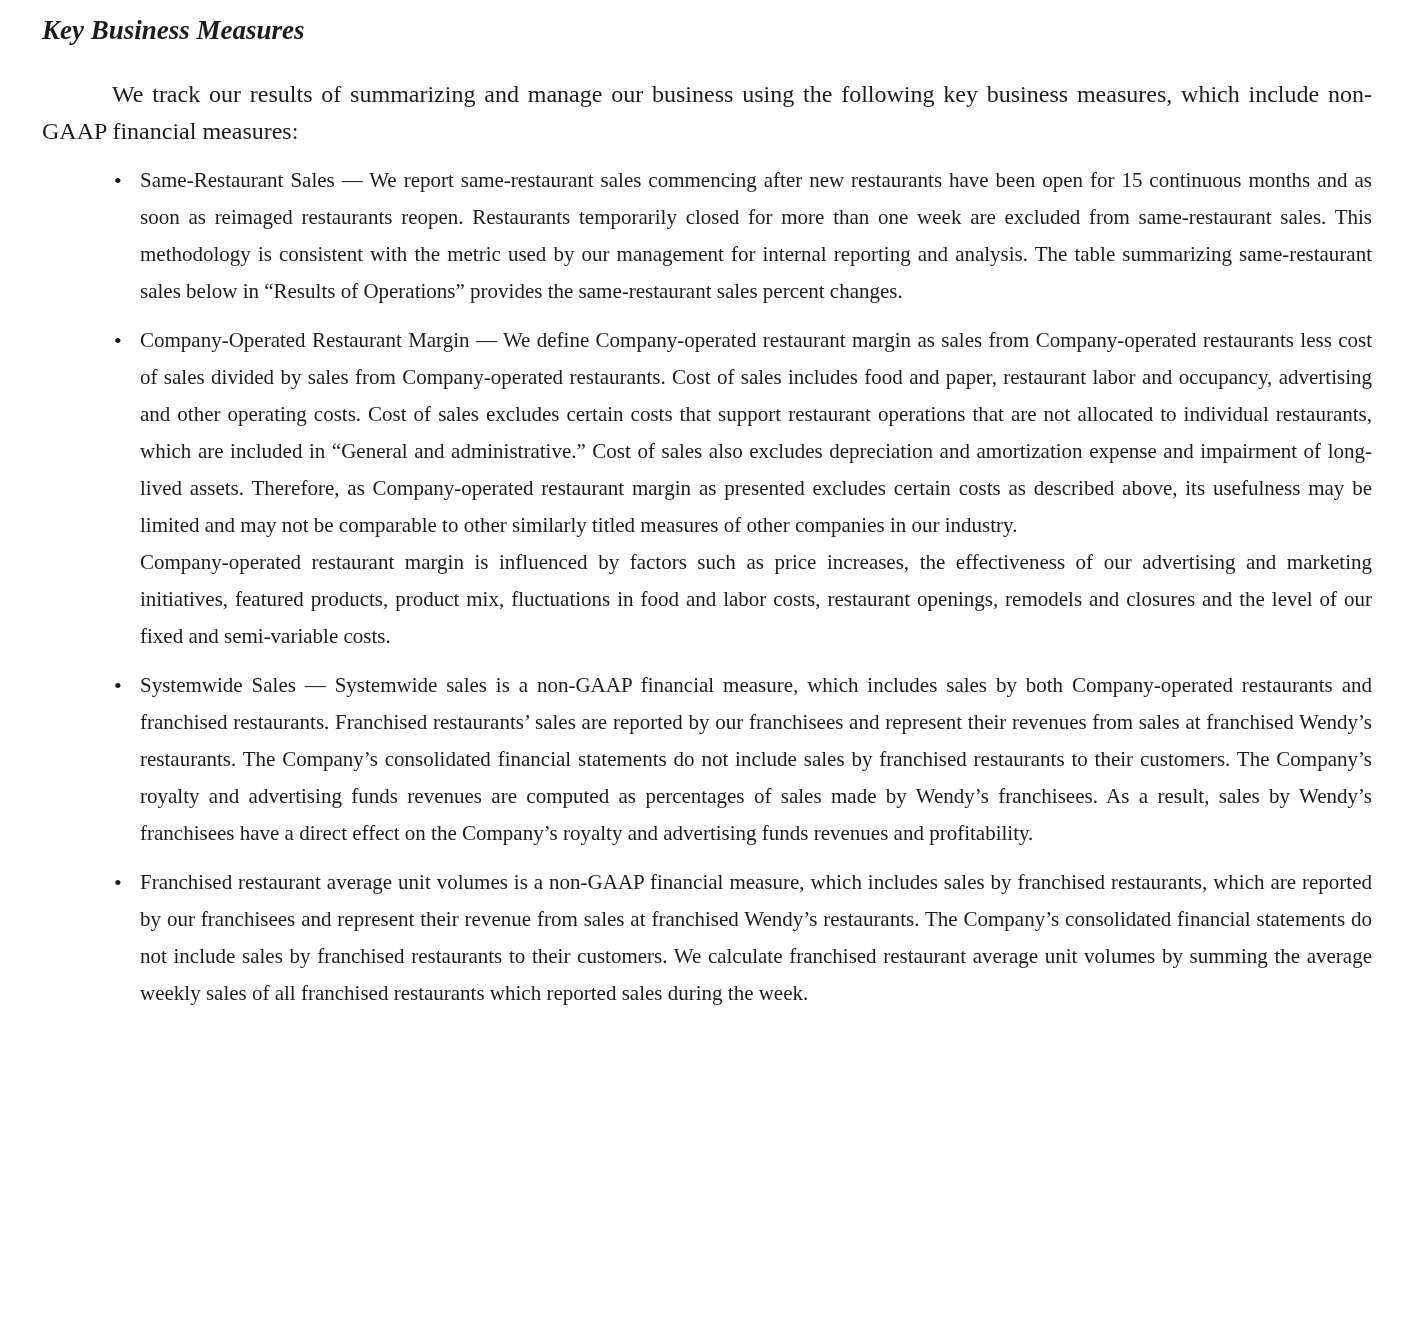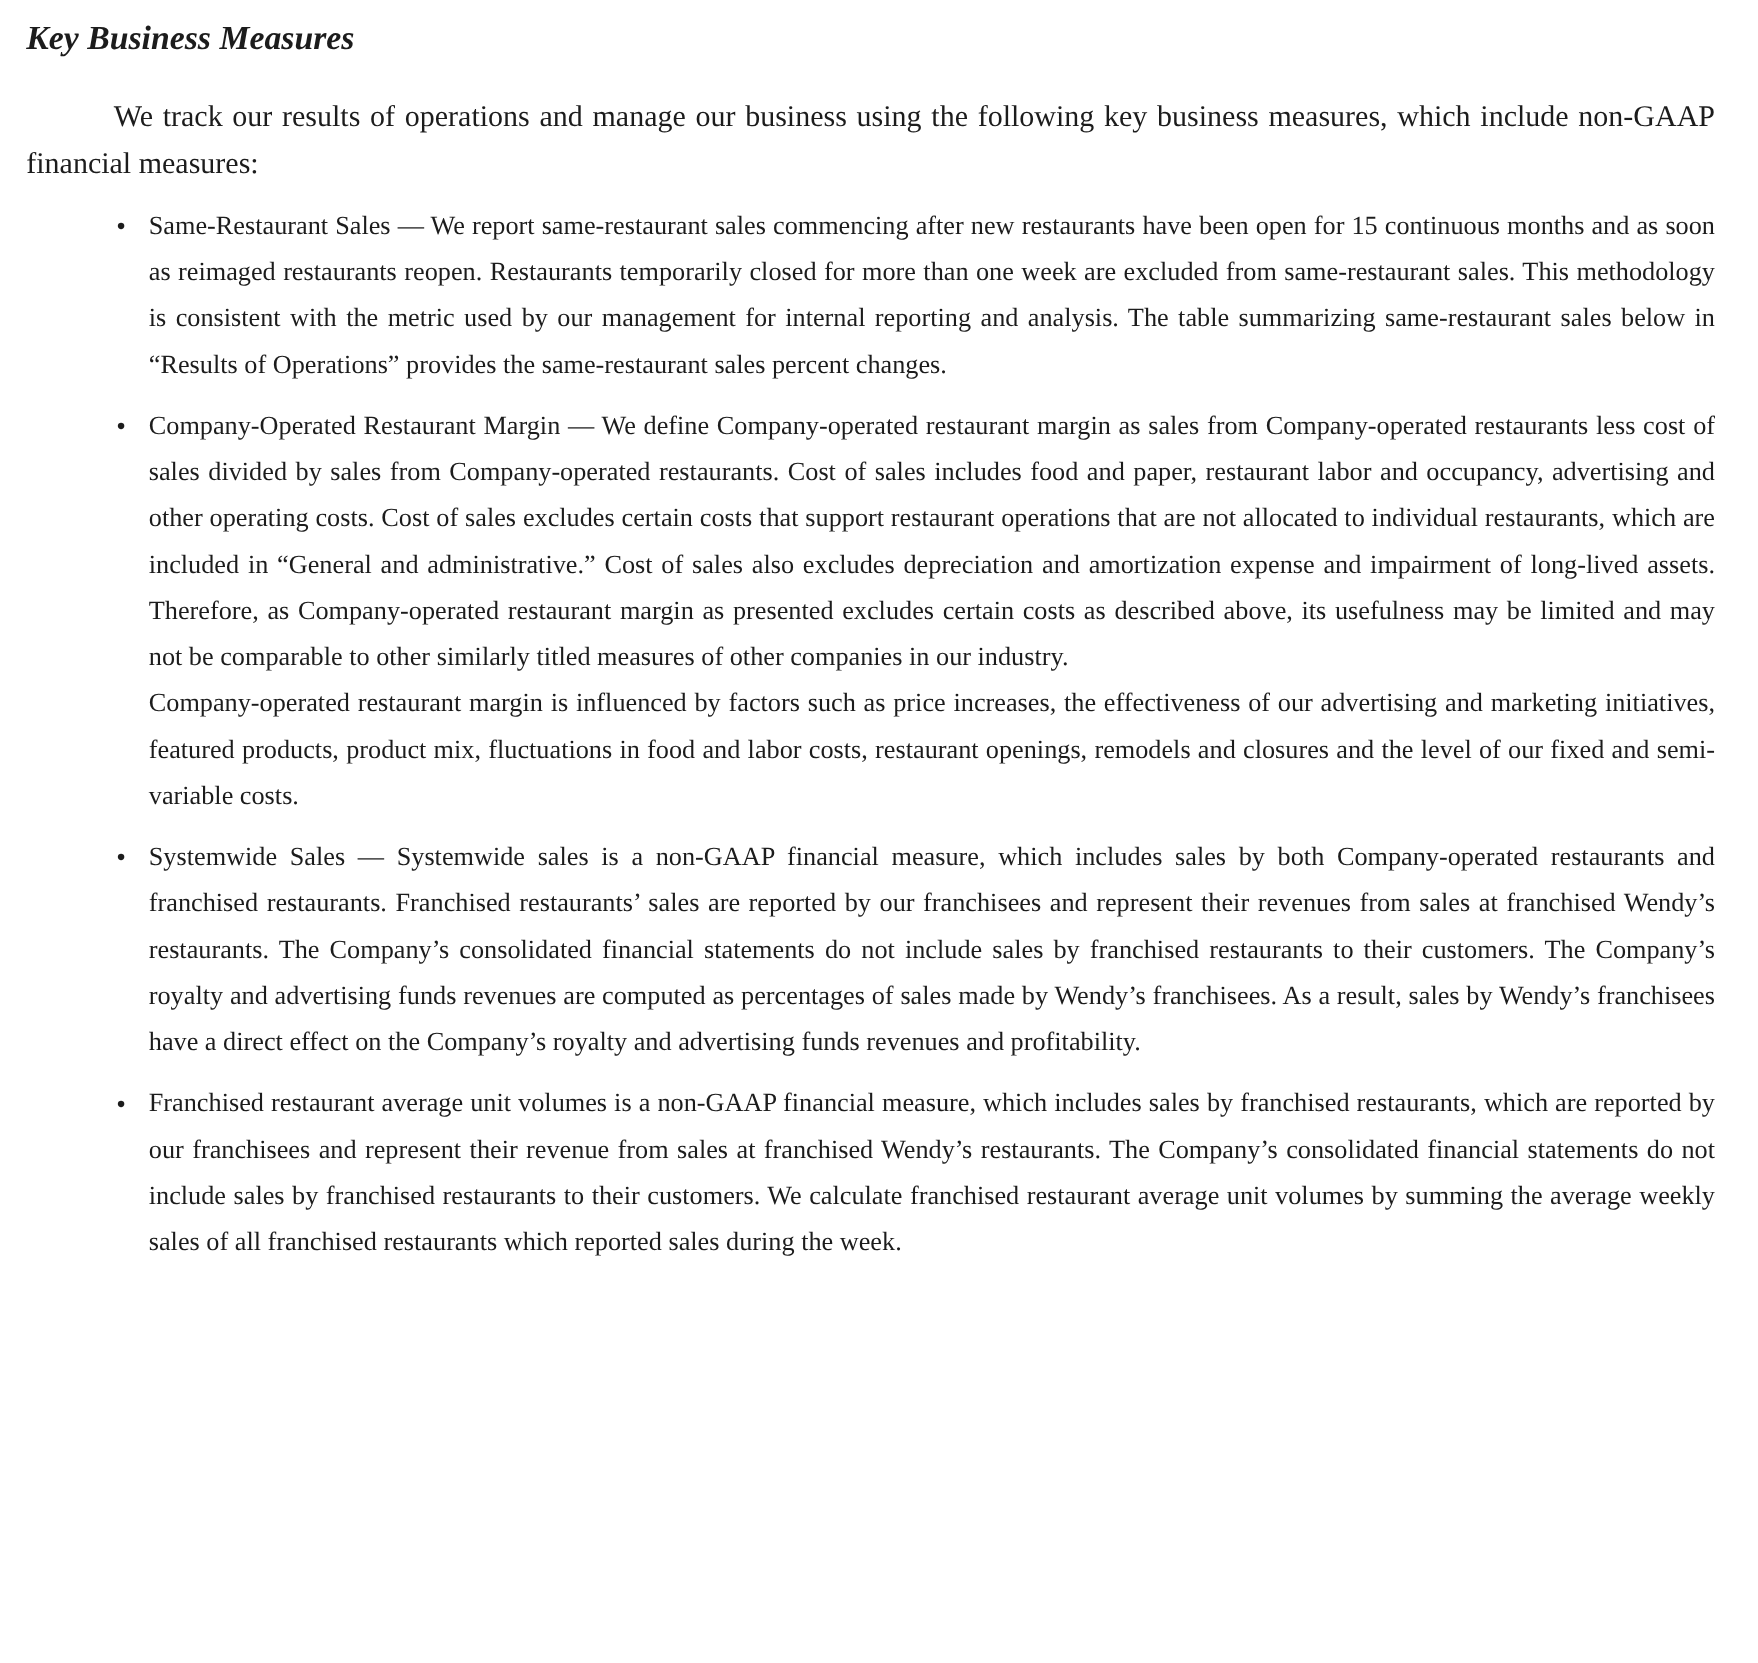--- a/index.html
+++ b/index.html
@@ -9,21 +9,21 @@
   body {
     width: 1406px;
     height: 1330px;
     overflow: hidden;
     font-family: "Liberation Serif", "DejaVu Serif", serif;
     color: #1c1c1c;
   }
   .page {
     width: 1406px;
     height: 1330px;
-    padding: 13px 34px 0 21px;
+    padding: 13px 34px 0 42px;
   }
   .doc-heading {
     font-size: 27px;
     font-weight: bold;
     font-style: italic;
     line-height: 34px;
   }
   .intro-paragraph {
     margin-top: 29px;
     font-size: 24px;
@@ -54,21 +54,21 @@
   .bullet-body p + p {
   }
 </style>
 </head>
 <body>
 
 <div class="page">
 
   <div class="doc-heading">Key Business Measures</div>
 
-  <p class="intro-paragraph">We track our results of operations and manage our business using the following key business measures, which include non-GAAP financial measures:</p>
+  <p class="intro-paragraph">We track our results of summarizing and manage our business using the following key business measures, which include non-GAAP financial measures:</p>
 
   <div>
 
     <div class="bullet-item">
       <span class="bullet-marker">•</span>
       <div class="bullet-body">
         <p>Same-Restaurant Sales — We report same-restaurant sales commencing after new restaurants have been open for 15 continuous months and as soon as reimaged restaurants reopen. Restaurants temporarily closed for more than one week are excluded from same-restaurant sales. This methodology is consistent with the metric used by our management for internal reporting and analysis. The table summarizing same-restaurant sales below in “Results of Operations” provides the same-restaurant sales percent changes.</p>
       </div>
     </div>
 

